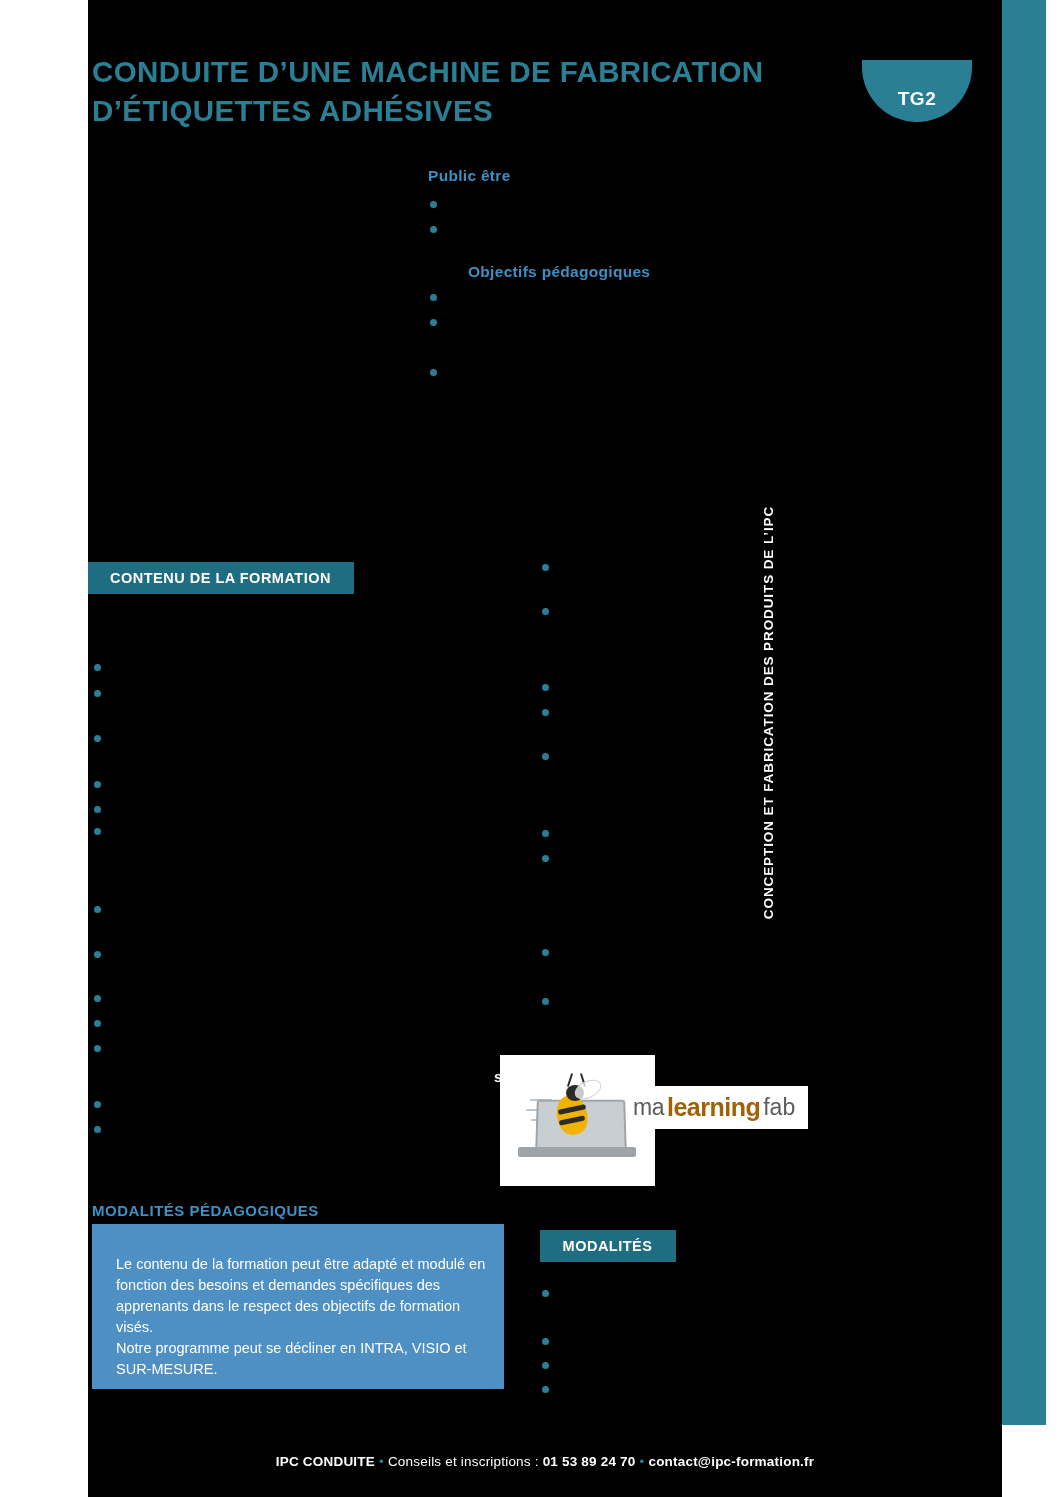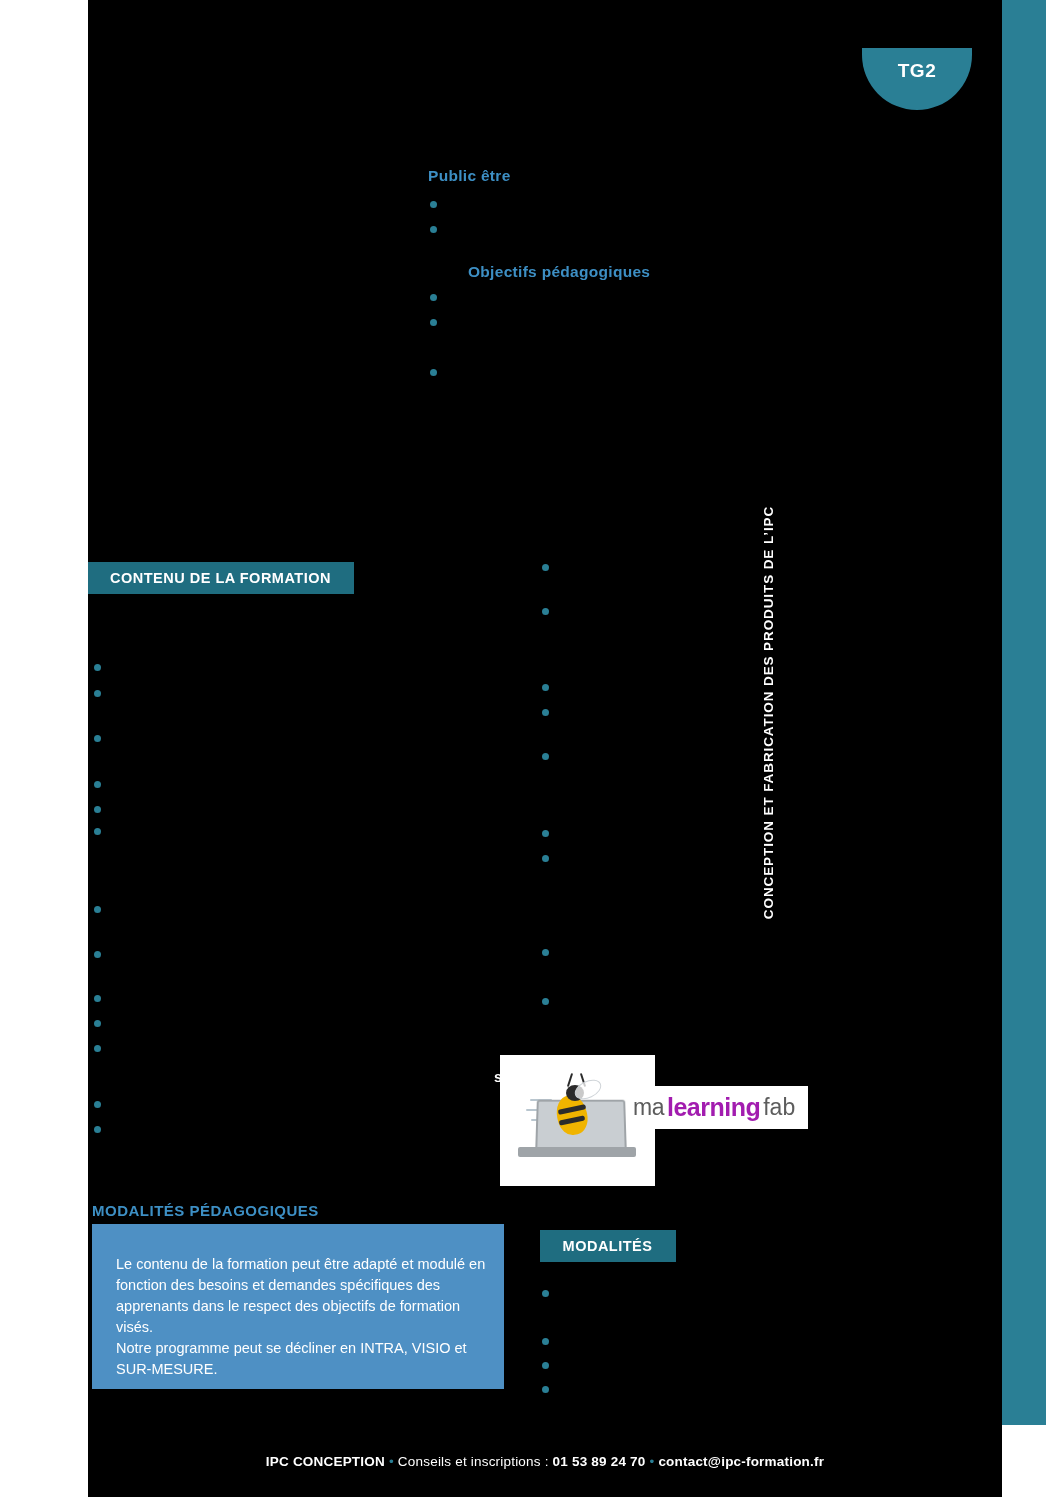--- a/index.html
+++ b/index.html
@@ -83,29 +83,29 @@
     font-weight: bold;
     letter-spacing: 0.4px;
     color: #2a7f95;
     text-transform: uppercase;
   }
 
   
   .code-badge {
     position: absolute;
     left: 862px;
-    top: 48px;
+    top: 60px;
     width: 110px;
     height: 62px;
     background: #2a7f95;
     border-radius: 0 0 60px 60px;
     display: flex;
     align-items: flex-start;
     justify-content: center;
-    padding-top: 12px;
+    padding-top: 28px;
     box-sizing: border-box;
   }
   .code-badge span {
     font-size: 19px;
     font-weight: bold;
     color: #ffffff;
     letter-spacing: 0.5px;
   }
 
   
@@ -189,21 +189,21 @@
     text-decoration: underline;
   }
   .lf-logo .ma {
     font-size: 23px;
     color: #5c5c5c;
     letter-spacing: -0.5px;
   }
   .lf-logo .learning {
     font-size: 25px;
     font-weight: bold;
-    color: #a21caf;
+    color: #a16207;
     letter-spacing: -0.5px;
     margin: 0 3px;
   }
   .lf-logo .fab {
     font-size: 23px;
     color: #5c5c5c;
   }
 
   
   .laptop-base {
@@ -308,20 +308,21 @@
 <div class="page">
 
   <div class="left-gutter"></div>
   <div class="right-gutter"></div>
 
   <div class="side-band"></div>
   <div class="side-band-text">
     <span>CONCEPTION ET FABRICATION DES PRODUITS DE L’IPC</span>
   </div>
 
+  <div class="title">CONDUITE D’UNE MACHINE DE FABRICATION D’ÉTIQUETTES ADHÉSIVES</div>
 
   <div class="code-badge">
     <span>TG2</span>
   </div>
 
   <div class="sub-head" style="left:428px; top:167px;">Public être</div>
   <div class="bullet" style="left:430px; top:201px;"></div>
   <div class="bullet" style="left:430px; top:226px;"></div>
 
   <div class="sub-head" style="left:428px; top:263px;margin-left:40px;">Objectifs pédagogiques</div>
@@ -386,17 +387,17 @@
   </div>
 
   <div class="section-tag" style="left:540px; top:1230px; width:136px;">MODALITÉS</div>
   <div class="bullet" style="left:542px; top:1290px;"></div>
   <div class="bullet" style="left:542px; top:1338px;"></div>
   <div class="bullet" style="left:542px; top:1362px;"></div>
   <div class="bullet" style="left:542px; top:1386px;"></div>
 
   <div class="footer">
     <div class="footer-text">
-      <b>IPC CONCEPTION</b><span class="footer-sep">•</span><span>Conseils et inscriptions :</span>&nbsp;<b>01 53 89 24 70</b><span class="footer-sep">•</span><b>contact@ipc-formation.fr</b>
+      <b>IPC CONDUITE</b><span class="footer-sep">•</span><span>Conseils et inscriptions :</span>&nbsp;<b>01 53 89 24 70</b><span class="footer-sep">•</span><b>contact@ipc-formation.fr</b>
     </div>
   </div>
 
 </div>
 
 </body></html>

